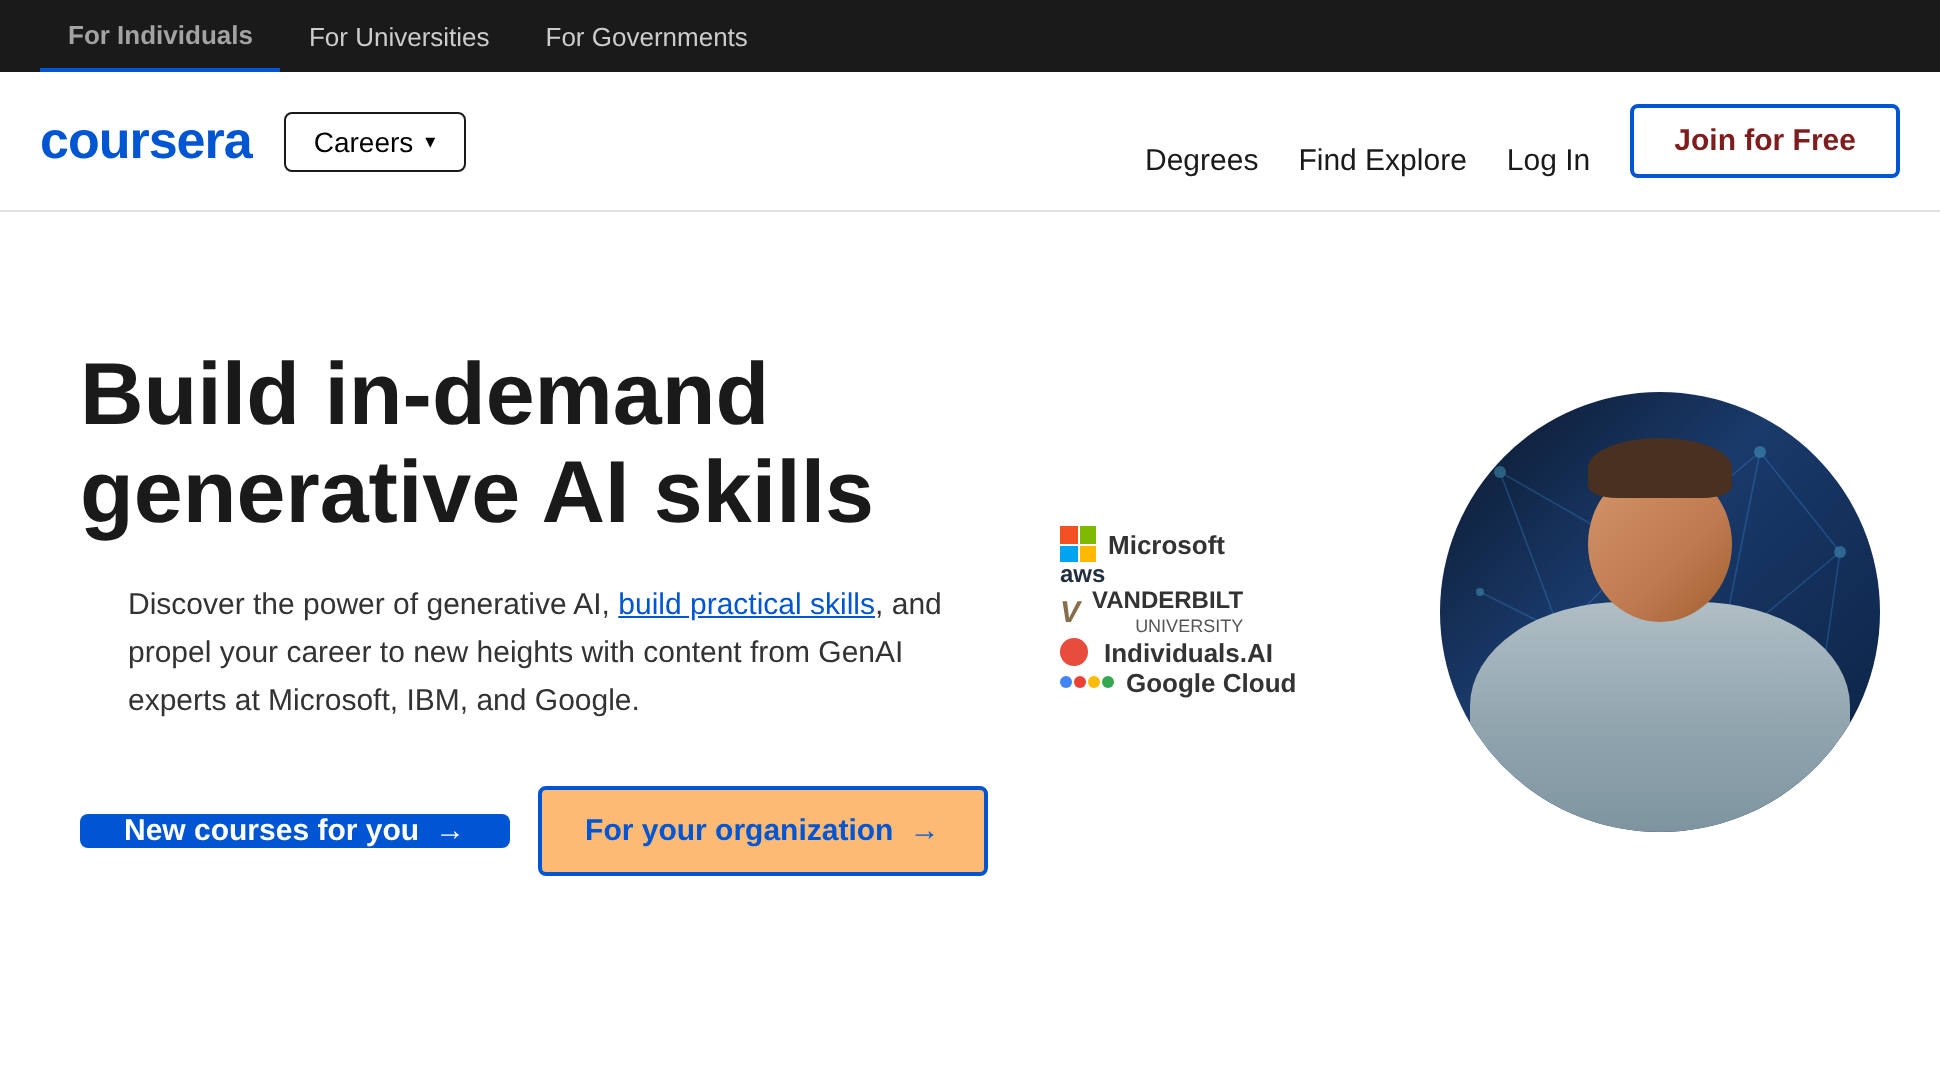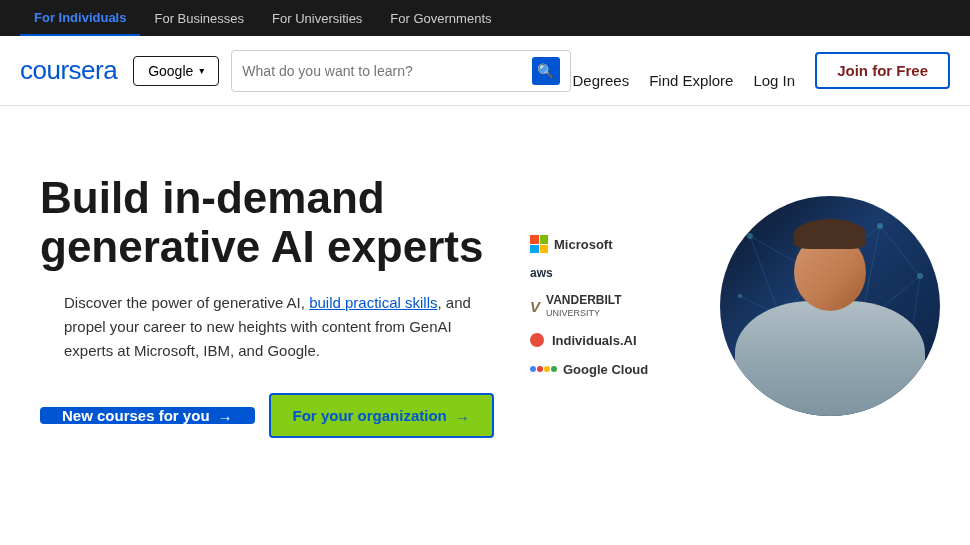--- a/index.html
+++ b/index.html
@@ -16,40 +16,40 @@
     .top-nav-item {
       color: #ccc;
       font-size: 13px;
       padding: 0 14px;
       cursor: pointer;
       height: 100%;
       display: flex;
       align-items: center;
     }
     .top-nav-item.active {
-      color: #3b82f6;
+      color: #a3a3a3;
       border-bottom: 2px solid #0056d2;
       font-weight: 600;
       text-align: center;
     }
     .top-nav-item .nav-label { }
 
     
     .main-header {
       display: flex;
       align-items: center;
       padding: 0 20px;
       height: 70px;
       border-bottom: 1px solid #e0e0e0;
       background: #fff;
     }
     .logo {
       color: #0056d2;
       font-size: 26px;
-      font-weight: 400;
+      font-weight: 700;
       margin-right: 16px;
       letter-spacing: -0.5px;
     }
     .explore-btn {
       display: flex;
       align-items: center;
       border: 1.5px solid #1a1a1a;
       border-radius: 4px;
       padding: 6px 14px;
       font-size: 14px;
@@ -159,39 +159,38 @@
       border-radius: 4px;
       padding: 0 22px;
       font-size: 15px;
       font-weight: 600;
       cursor: pointer;
       display: flex;
       align-items: center;
       gap: 8px;
     }
     .btn-secondary {
-      background: #84cc16;
+      background: #fdba74;
       color: #0056d2;
       border: 2px solid #0056d2;
       border-radius: 4px;
       padding: 12px 22px;
       font-size: 15px;
       font-weight: 600;
       cursor: pointer;
       display: flex;
       align-items: center;
       gap: 8px;
     }
 
     
     .hero-center {
       display: flex;
       flex-direction: column;
       justify-content: center;
-      gap: 14px;
       margin: 0 30px;
       min-width: 160px;
     }
     .partner-row {
       display: flex;
       align-items: center;
       gap: 6px;
       font-size: 13px;
       color: #333;
       font-weight: 500;
@@ -279,53 +278,44 @@
     }
   </style>
 </head>
 <body>
 
 <nav class="top-nav">
   <div class="top-nav-item active">
     <span class="nav-label">For Individuals</span>
   </div>
   <div class="top-nav-item">
-    <span class="nav-label">For Businesses</span>
-  </div>
-  <div class="top-nav-item">
     <span class="nav-label">For Universities</span>
   </div>
   <div class="top-nav-item">
     <span class="nav-label">For Governments</span>
   </div>
 </nav>
 
 <header class="main-header">
   <div class="logo">coursera</div>
   <button class="explore-btn">
-    <span>Google</span>
+    <span>Careers</span>
     <span class="chevron">▾</span>
   </button>
-  <div class="search-bar">
-    <input type="text" placeholder="What do you want to learn?" style="">
-    <button class="search-icon-btn">
-      <span>🔍</span>
-    </button>
-  </div>
   <div class="header-right">
     <a class="header-link">Degrees</a>
     <a class="header-link">Find Explore</a>
     <a class="header-link">Log In</a>
     <button class="join-btn">Join for Free</button>
   </div>
 </header>
 
 <section class="hero">
   <div class="hero-left">
-    <h1 class="hero-title">Build in-demand generative AI experts</h1>
+    <h1 class="hero-title">Build in-demand generative AI skills</h1>
     <p class="hero-desc">
       Discover the power of generative AI, <a href="#">build practical skills</a>, and propel your career to new heights with content from GenAI experts at Microsoft, IBM, and Google.
     </p>
     <div class="hero-buttons">
       <button class="btn-primary">
         <span>New courses for you</span>
         <span>→</span>
       </button>
       <button class="btn-secondary">
         <span>For your organization</span>
@@ -347,21 +337,21 @@
     </div>
 
     <div class="partner-row">
       <div style="display:flex; flex-direction:column; align-items:flex-start; line-height:1;">
         <span class="aws-text">aws</span>
       </div>
     </div>
 
     <div class="partner-row">
       <span class="vanderbilt-icon">V</span>
-      <span style="display:flex; flex-direction:column; line-height:1.2;">
+      <span style="display:flex; flex-direction:column; line-height:1.2;text-align:right;">
         <span style="font-size:12px; font-weight:700; color:#333;">VANDERBILT</span>
         <span style="font-size:9px; color:#555;">UNIVERSITY</span>
       </span>
     </div>
 
     <div class="partner-row">
       <span class="deeplearning-icon"></span>
       <span class="partner-label">Individuals.AI</span>
     </div>
 

